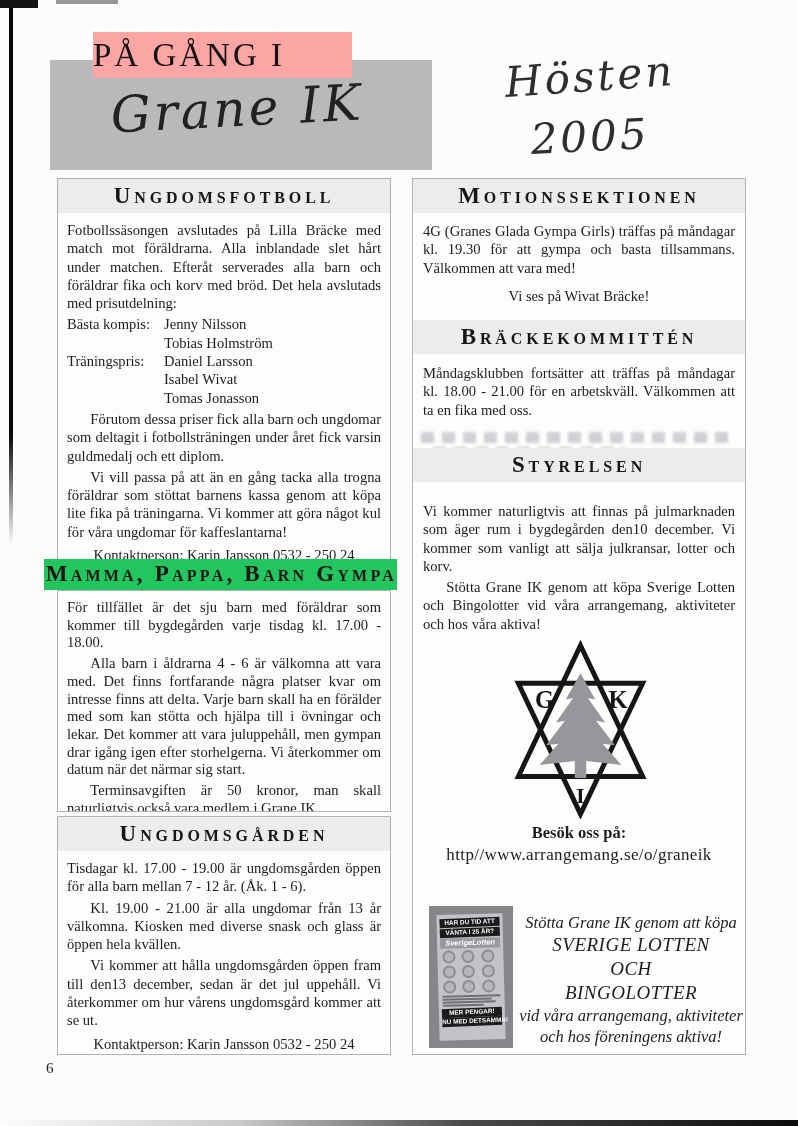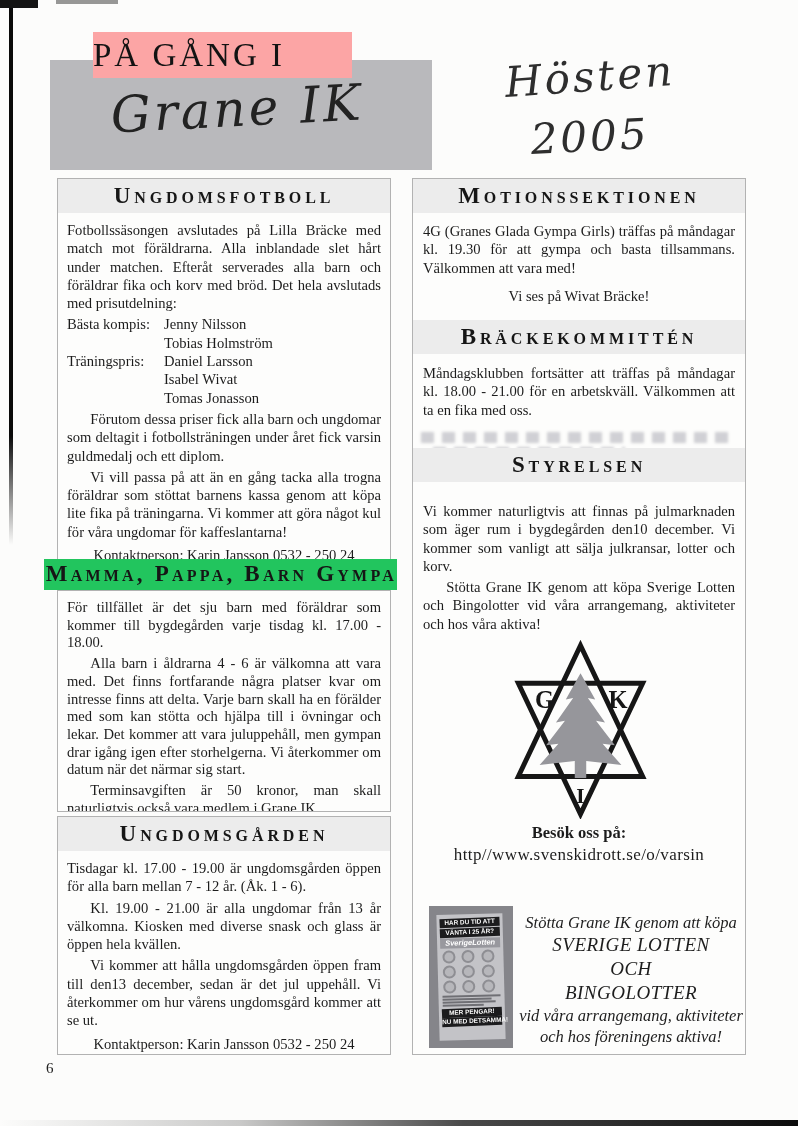--- a/index.html
+++ b/index.html
@@ -172,21 +172,21 @@
         <polygon points="100,8 176,168 24,168" fill="none" stroke="#161616" stroke-width="6"></polygon>
         <polygon points="100,214 24,54 176,54" fill="none" stroke="#161616" stroke-width="6"></polygon>
         <polygon fill="#96969b" points="100,42 118,74 109,72 130,102 119,100 142,130 127,128 150,154 107,149 107,170 93,170 93,149 50,154 73,128 58,130 81,100 70,102 91,72 82,74"></polygon>
         <text x="56" y="84" font-family="Liberation Serif, serif" font-size="30" font-weight="bold" fill="#161616" text-anchor="middle">G</text>
         <text x="146" y="84" font-family="Liberation Serif, serif" font-size="30" font-weight="bold" fill="#161616" text-anchor="middle">K</text>
         <text x="100" y="200" font-family="Liberation Serif, serif" font-size="26" font-weight="bold" fill="#161616" text-anchor="middle">I</text>
       </svg>
     </div>
 
     <div class="visit-label">Besök oss på:</div>
-    <div class="visit-url">http//www.svenskidrott.se/o/varsin</div>
+    <div class="visit-url">http//www.arrangemang.se/o/graneik</div>
 
     <div class="ticket-photo">
       <div class="ticket">
         <div class="chip">HAR DU TID ATT</div>
         <div class="chip">VÄNTA I 25 ÅR?</div>
         <div class="tbrand">SverigeLotten</div>
         <div class="tcircles">
           <span></span>
             <span></span>
             <span></span>

